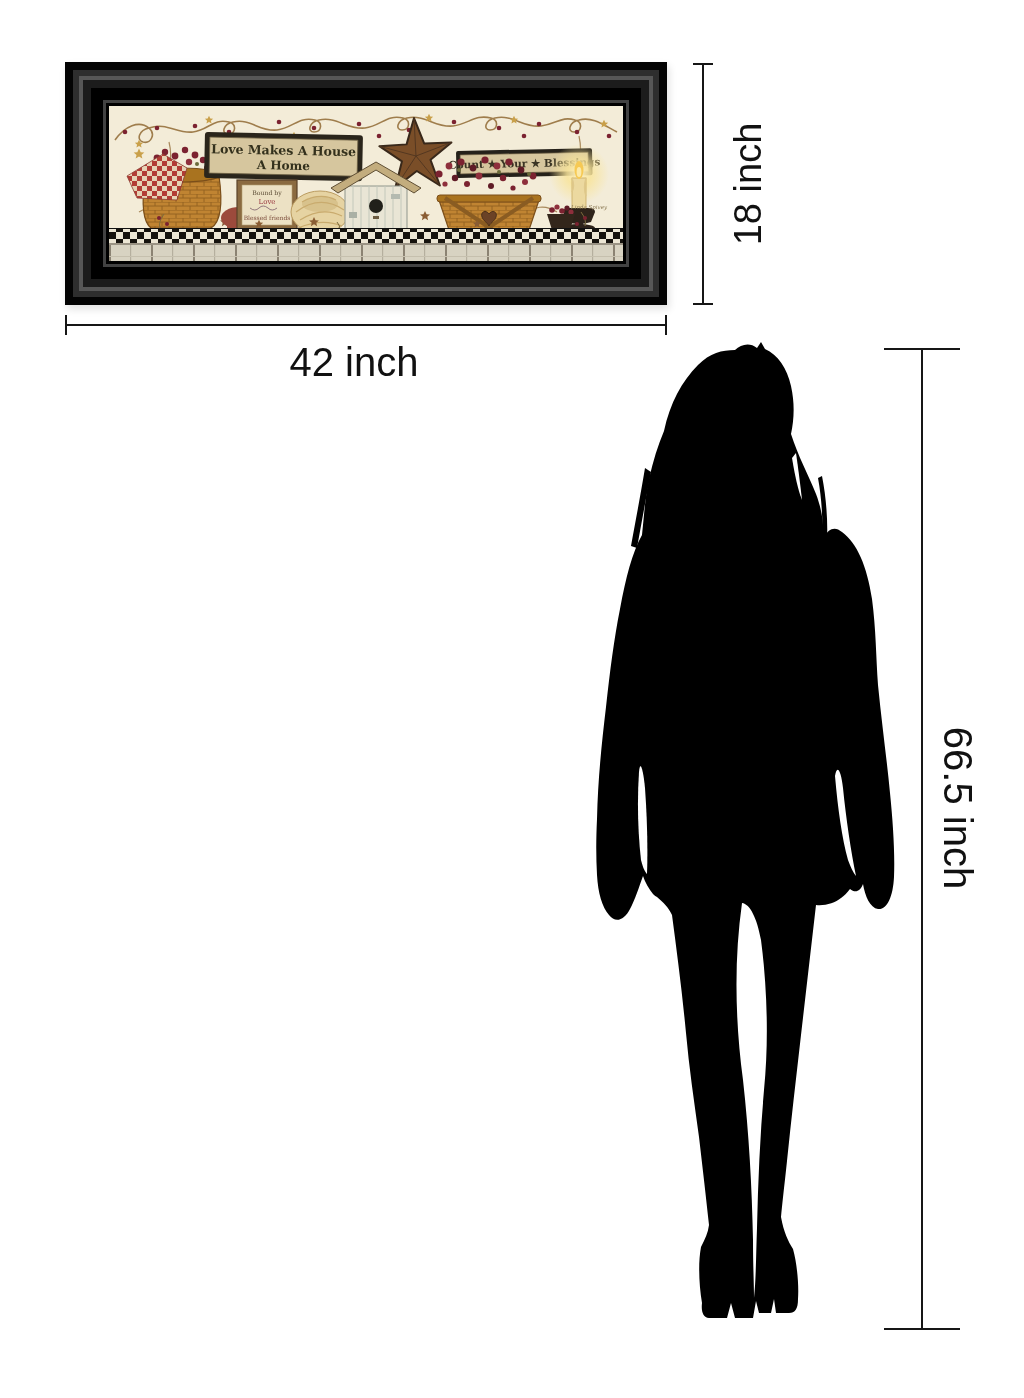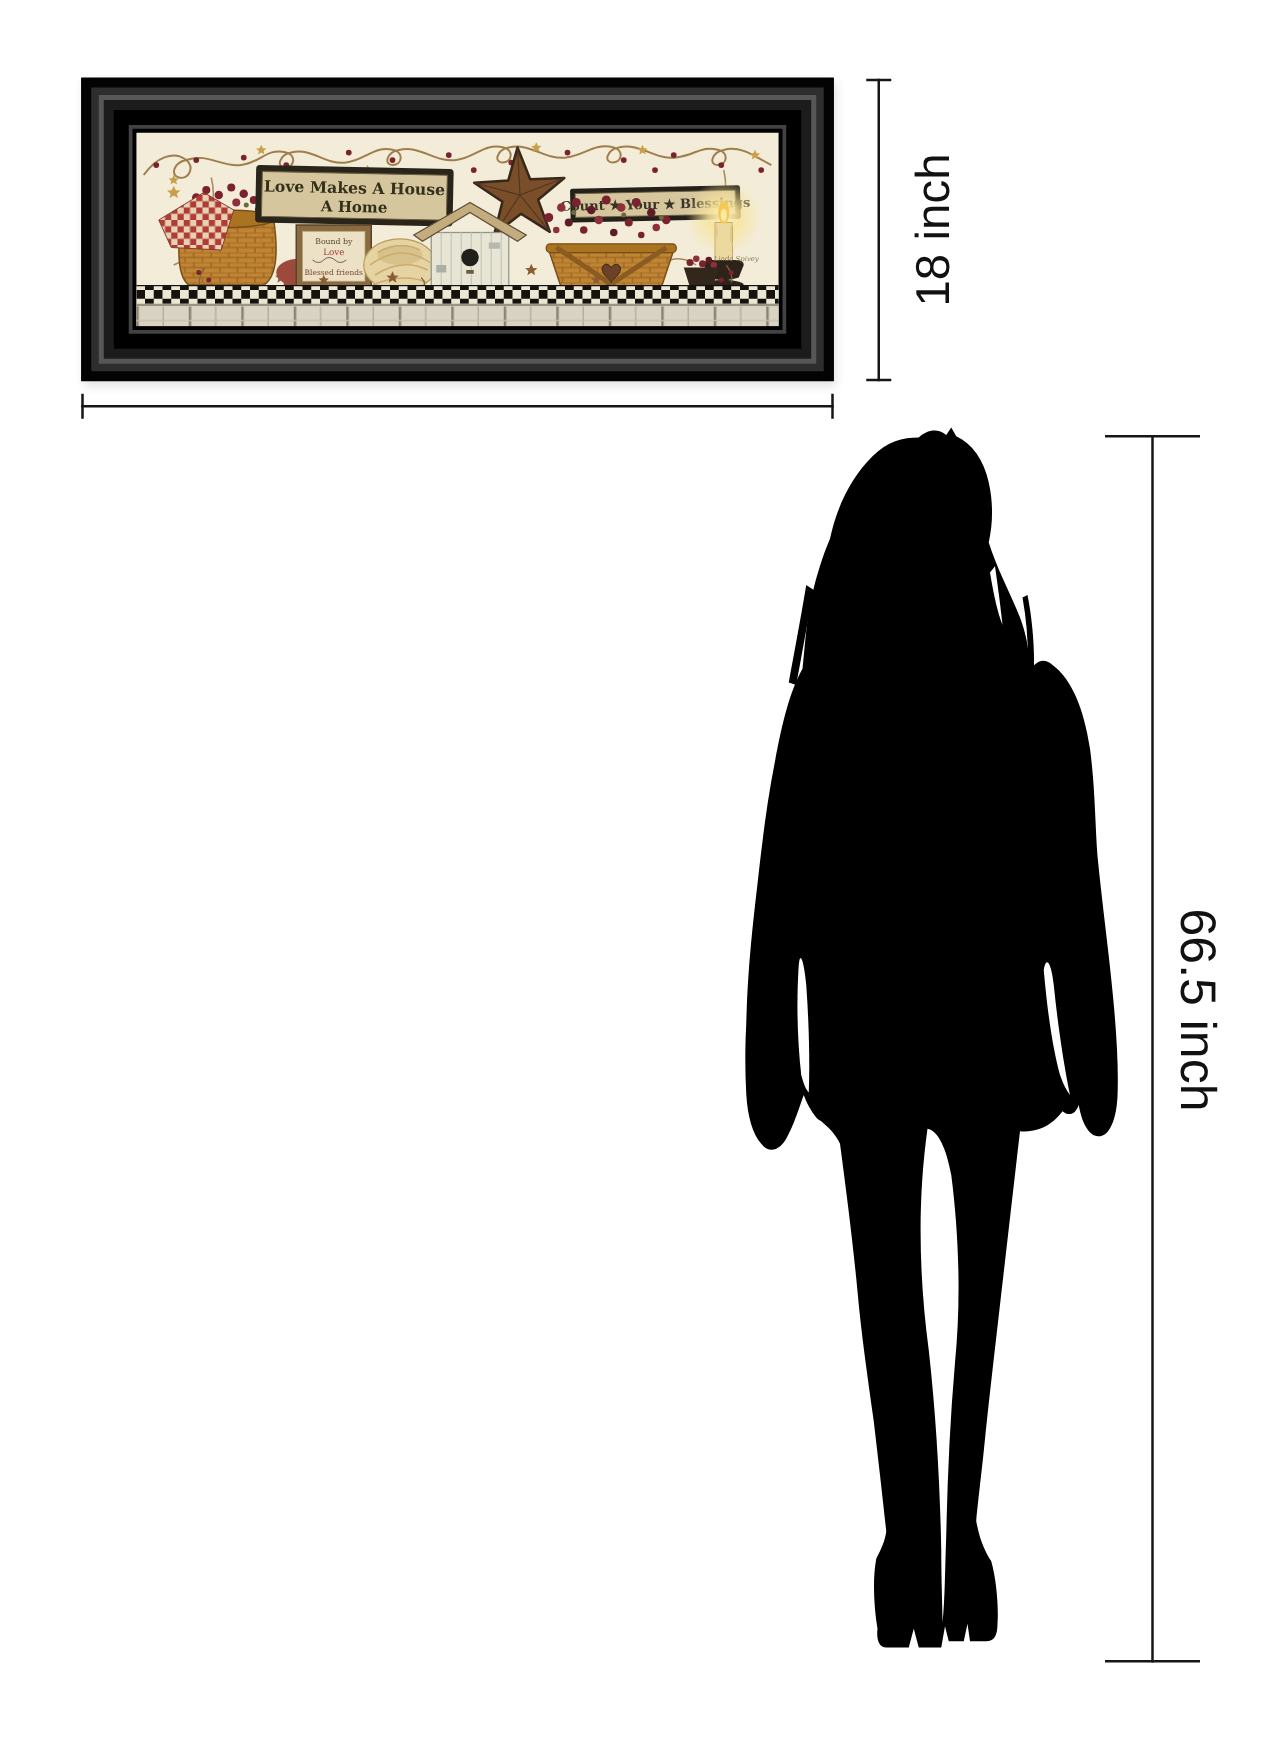--- a/index.html
+++ b/index.html
@@ -262,20 +262,21 @@
         <rect x="0" y="137" width="514" height="2" fill="#9a9384"></rect>
         <rect x="0" y="139" width="514" height="16" fill="url(#planks)"></rect>
       </g>
     </svg>
   </div>
 
   <div id="dim-height" class="dim-v"></div>
   <div id="label-height" class="dim-label">18 inch</div>
 
   <div id="dim-width" class="dim-h"></div>
+  <div id="label-width" class="dim-label">42 inch</div>
 
   <div id="dim-person" class="dim-v wide"></div>
   <div id="label-person" class="dim-label">66.5 inch</div>
 
   <svg class="silhouette" width="320" height="992" viewBox="0 0 320 992">
     <g>
       <path fill="#000" d="M150,10
         C156,4 165,2 172,8 L176,2 L180,9
         C193,15 202,28 206,46 C210,64 209,80 206,94
         C213,116 223,134 231,154 C237,170 239,184 238,198

